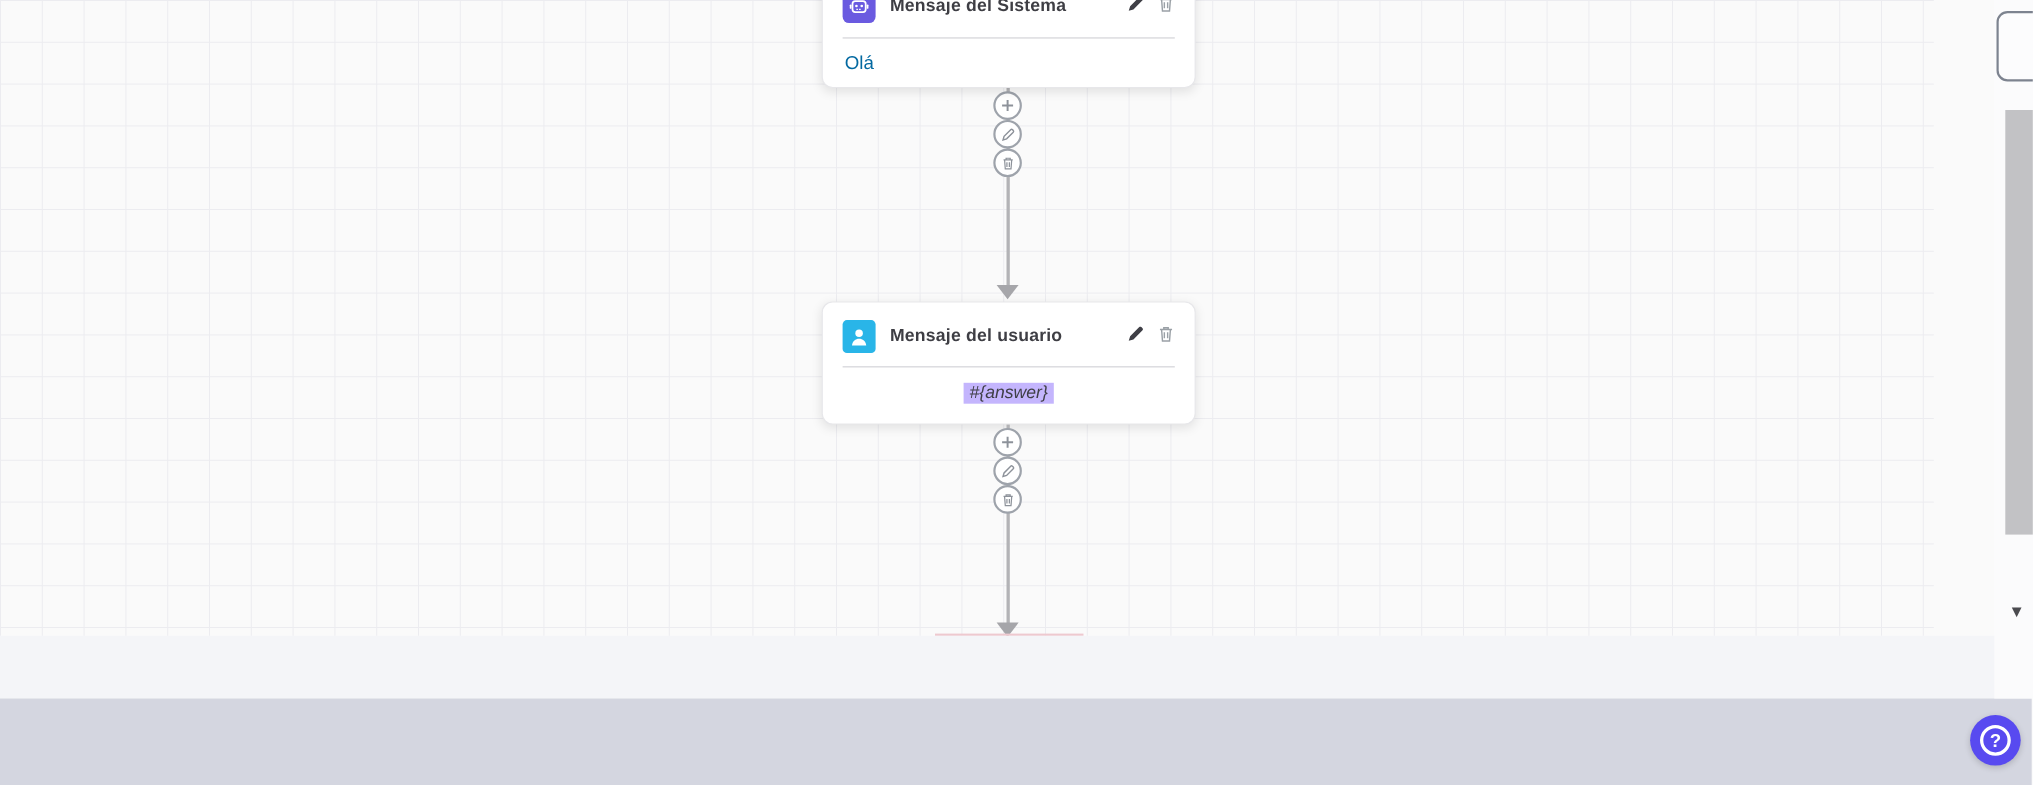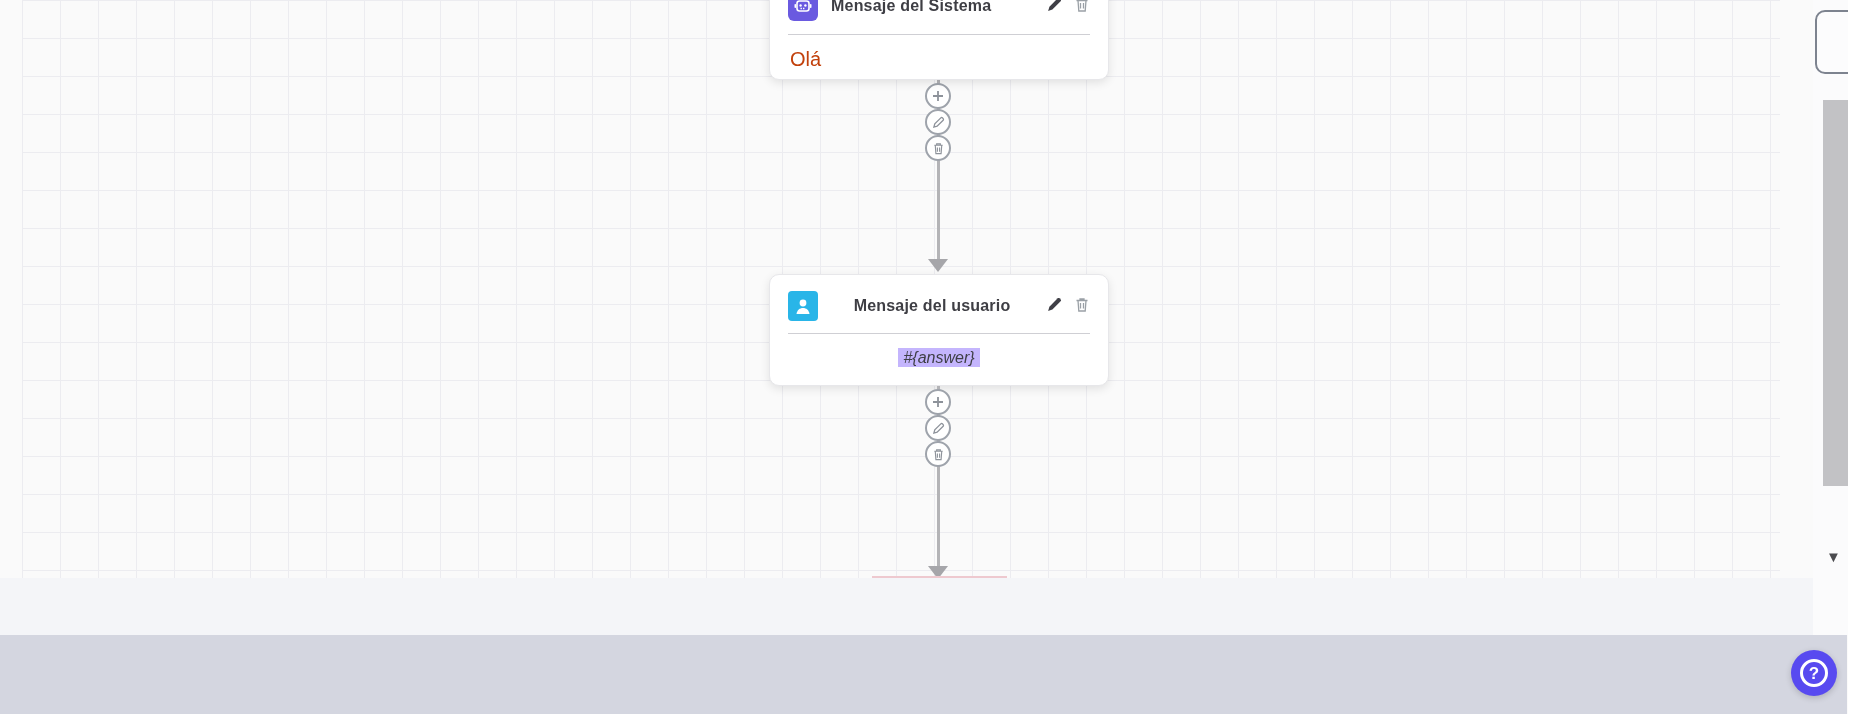--- a/index.html
+++ b/index.html
@@ -7,21 +7,20 @@
   .screen { position:relative; width:1853px; height:714px; overflow:hidden; background:#fafafa; }
 
   
   .canvas {
     position:absolute; left:0; top:0; width:1758px; height:578px;
     background-color:#fafafa;
     background-image:
       linear-gradient(#ececf0 1px, transparent 1px),
       linear-gradient(90deg, #ececf0 1px, transparent 1px);
     background-size:38px 38px;
-    margin-left:22px;
   }
 
   
   .vline { position:absolute; width:3px; background:#b3b3b6; left:915px; }
   .arrowhead { position:absolute; width:0; height:0; left:906px;
     border-left:10px solid transparent; border-right:10px solid transparent;
     border-top:13px solid #a6a6aa; }
   .pink-line { position:absolute; left:850px; top:576px; width:135px; height:2px; background:#eec9cf; }
 
   
@@ -32,21 +31,21 @@
 
   
   .card { position:absolute; left:747px; width:340px; background:#fff;
     border:1px solid #e7e7ea; border-radius:10px; box-shadow:0 3px 10px rgba(0,0,0,.10); }
   .card-header { display:flex; align-items:center; gap:13px; padding:0 18px; }
   .icon-badge { width:30px; height:30px; border-radius:6px; flex:0 0 auto;
     display:flex; align-items:center; justify-content:center; }
   .card-title { flex:1; font-size:16px; font-weight:bold; color:#3e3e44; letter-spacing:.2px; }
   .card-actions { display:flex; align-items:center; gap:11px; }
   .divider { height:1px; background:#cfcfd4; margin:0 18px; }
-  .content-left { padding:13px 19px 18px 20px; font-size:20px; color:#c2410c; text-align:left; }
+  .content-left { padding:13px 19px 18px 20px; font-size:17px; color:#0369a1; text-align:left; }
   .content-center { padding:15px 20px 21px 20px; text-align:center; }
   .hl { background:#c4b5fd; color:#3f3f46; font-style:italic; font-size:16px; padding:1px 5px; }
 
   
   .strip   { position:absolute; left:0; top:578px; width:1847px; height:57px; background:#f4f5f8; }
   .toolbar { position:absolute; left:0; top:635px; width:1847px; height:79px; background:#d4d6e0; }
 
   
   .rail { position:absolute; left:1813px; top:0; width:40px; height:635px; background:#fbfbfc; }
   .rail-box { position:absolute; left:2px; top:10px; width:58px; height:64px;
@@ -121,21 +120,21 @@
                 <path d="M2.5 4h11M6 4V2.5h4V4M4 4l.8 10.5h6.4L12 4M6.5 6.5v5.5M9.5 6.5v5.5" fill="none" stroke="#9aa0a6" stroke-width="1.3"></path>
               </svg>
           </span>
         </div>
       </div>
       <div class="divider" style="margin-top:13px;"></div>
       <div class="content-left">Olá</div>
     </div>
 
     <div class="card" style="top:274px; height:112px;">
-      <div class="card-header" style="padding-top:16px;text-align:center;">
+      <div class="card-header" style="padding-top:16px;">
         <div class="icon-badge" style="background:#29b5e8; border-radius:4px;">
           <svg width="20" height="20" viewBox="0 0 20 20">
             <circle cx="10" cy="7" r="3.4" fill="#fff"></circle>
             <path d="M3.5 18c.6-4 3.2-6 6.5-6s5.9 2 6.5 6z" fill="#fff"></path>
           </svg>
         </div>
         <div class="card-title">Mensaje del usuario</div>
         <div class="card-actions">
           <span>
             <svg width="17" height="17" viewBox="0 0 16 16">

